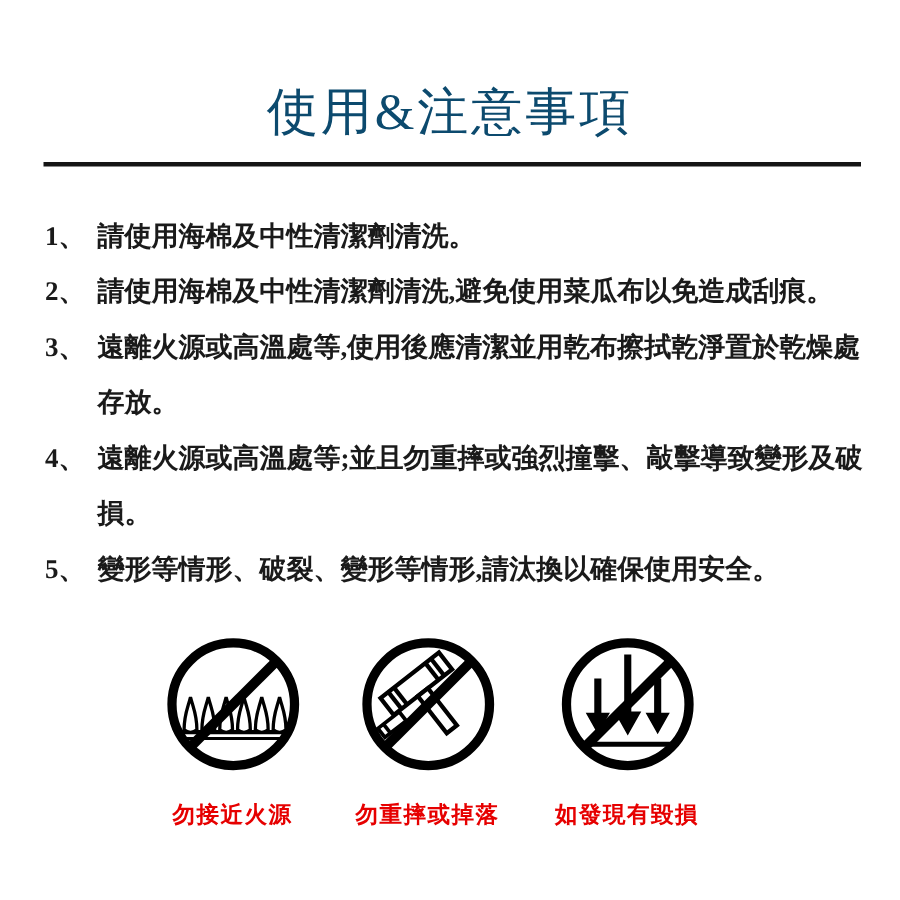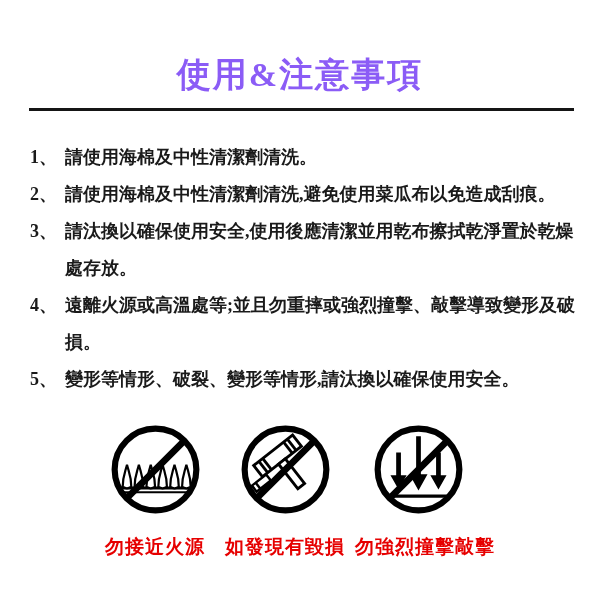--- a/index.html
+++ b/index.html
@@ -7,23 +7,23 @@
     position:relative;
     width:600px;height:600px;
     background:#ffffff;
     font-family:"Liberation Serif","DejaVu Serif",serif;
     color:#1a1a1a;
     overflow:hidden;
   }
   .page-title{
     position:absolute;top:52px;left:0;right:0;
     text-align:center;
-    font-size:34px;font-weight:bold;
+    font-size:34px;font-weight:normal;
     letter-spacing:2px;
-    color:#8b5cf6;
+    color:#0c4a6e;
   }
   .divider{
     position:absolute;top:108px;left:29px;
     width:545px;height:3px;
     background:#151515;
   }
   .notes{
     position:absolute;top:139px;left:30px;
     width:549px;
     font-size:18px;font-weight:bold;
@@ -38,21 +38,21 @@
     width:600px;height:160px;
   }
   .warning{position:absolute;text-align:center;}
   .warning.w1{left:93px;width:124px;}
   .warning.w2{left:212px;width:146px;}
   .warning.w3{left:355px;width:126px;}
   .warning svg{width:95px;height:95px;display:block;margin:0 auto;}
   .warning-label{
     display:block;
     margin-top:17px;
-    font-size:19px;font-weight:bold;
+    font-size:15px;font-weight:bold;
     letter-spacing:1px;
     color:#e60000;
     white-space:nowrap;
   }
 </style>
 </head>
 <body>
 
 <div class="sheet">
 
@@ -63,21 +63,21 @@
     <div class="note-item">
       <span class="note-num">1、</span>
       <span class="note-text">請使用海棉及中性清潔劑清洗。</span>
     </div>
     <div class="note-item">
       <span class="note-num">2、</span>
       <span class="note-text">請使用海棉及中性清潔劑清洗,避免使用菜瓜布以免造成刮痕。</span>
     </div>
     <div class="note-item">
       <span class="note-num">3、</span>
-      <span class="note-text">請汰換以確保使用安全,使用後應清潔並用乾布擦拭乾淨置於乾燥處存放。</span>
+      <span class="note-text">遠離火源或高溫處等,使用後應清潔並用乾布擦拭乾淨置於乾燥處存放。</span>
     </div>
     <div class="note-item">
       <span class="note-num">4、</span>
       <span class="note-text">遠離火源或高溫處等;並且勿重摔或強烈撞擊、敲擊導致變形及破損。</span>
     </div>
     <div class="note-item">
       <span class="note-num">5、</span>
       <span class="note-text">變形等情形、破裂、變形等情形,請汰換以確保使用安全。</span>
     </div>
   </div>
@@ -115,29 +115,29 @@
           <line x1="59" y1="27" x2="59" y2="42"></line>
           <line x1="64" y1="27" x2="64" y2="42"></line>
           <rect x="40.5" y="42" width="9" height="33"></rect>
         </g>
         <g transform="rotate(-38 25 64)" fill="#fff" stroke="#000" stroke-width="2.6">
           <rect x="15" y="60" width="19" height="8"></rect>
           <line x1="20" y1="60" x2="20" y2="68"></line>
         </g>
         <line x1="19.6" y1="80.4" x2="80.4" y2="19.6" stroke="#000" stroke-width="7"></line>
       </svg>
-      <span class="warning-label">如發現有毀損</span>
+      <span class="warning-label">勿重摔或掉落</span>
     </div>
 
     <div class="warning w3">
       <svg viewBox="0 0 100 100" aria-hidden="true">
         <circle cx="50" cy="50" r="43" fill="none" stroke="#000" stroke-width="6.5"></circle>
         <path d="M47.5 15 h5 v40 h7 L50 72 L40.5 55 h7 Z" fill="#000"></path>
         <path d="M26.5 32 h5 v24 h6 L29 71 L20.5 56 h6 Z" fill="#000"></path>
         <path d="M68.5 32 h5 v24 h6 L71 71 L62.5 56 h6 Z" fill="#000"></path>
         <line x1="18" y1="78" x2="82" y2="78" stroke="#000" stroke-width="3.5"></line>
         <line x1="19.6" y1="80.4" x2="80.4" y2="19.6" stroke="#000" stroke-width="7"></line>
       </svg>
-      <span class="warning-label">勿強烈撞擊敲擊</span>
+      <span class="warning-label">如發現有毀損</span>
     </div>
 
   </div>
 </div>
 
 </body></html>

